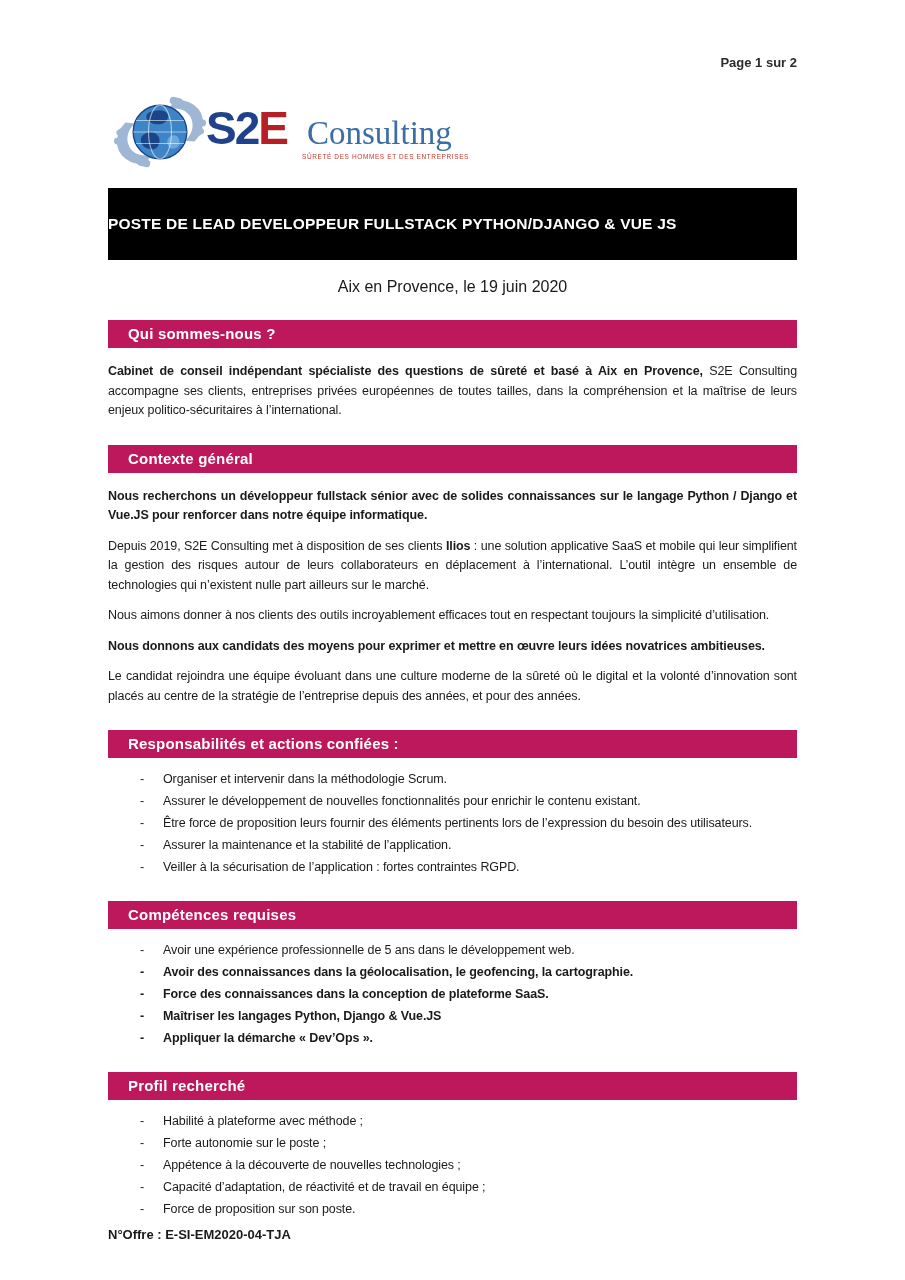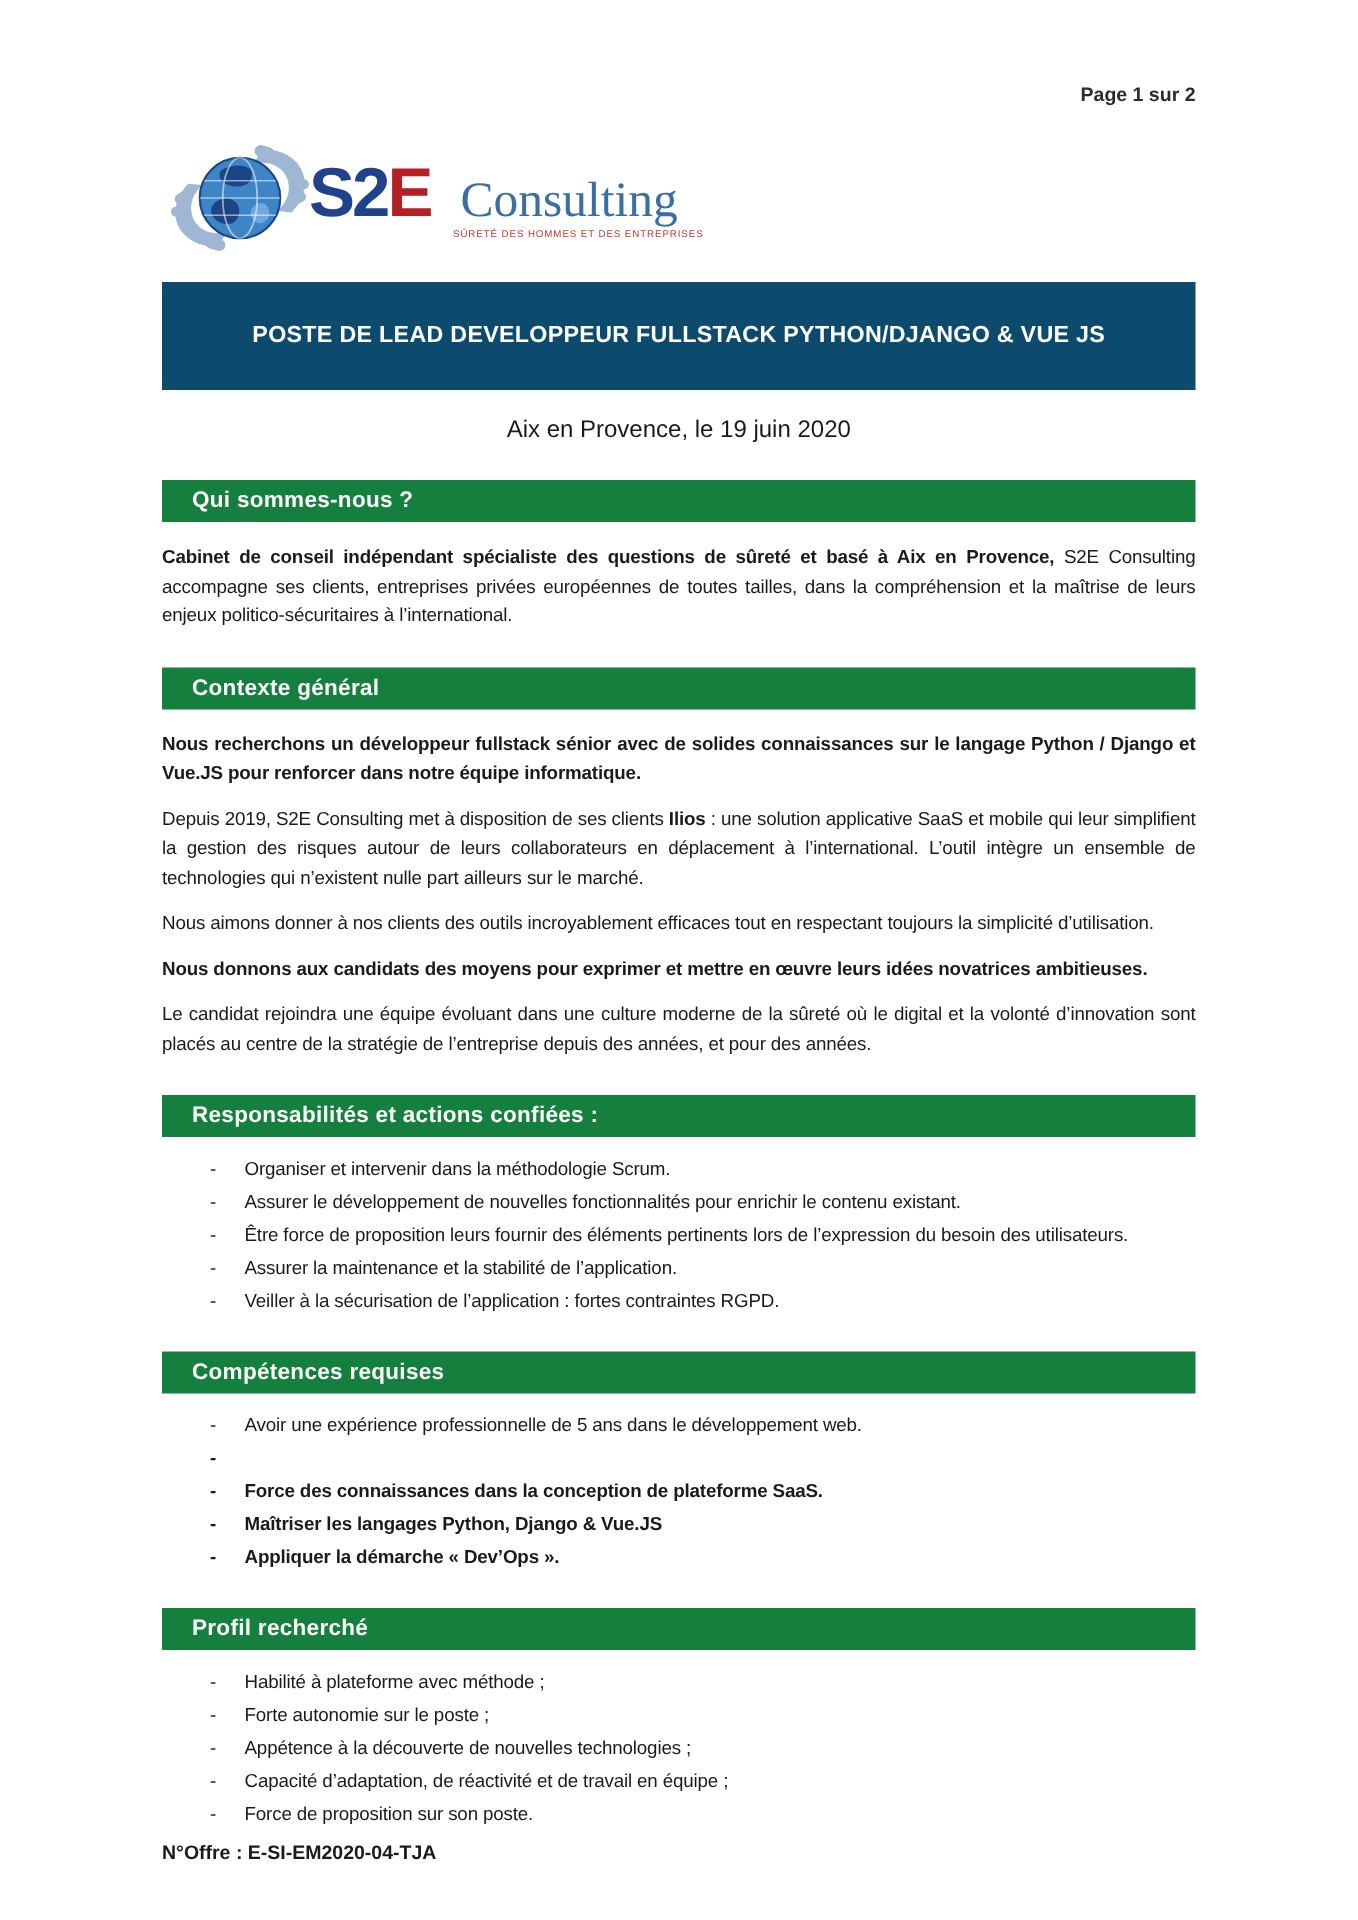--- a/index.html
+++ b/index.html
@@ -15,27 +15,27 @@
   .logo-text{display:flex;flex-direction:column;margin-left:-6px;justify-content:space-between;}
   .logo-line1{display:flex;align-items:baseline;}
   .logo-s2{font-size:46px;font-weight:bold;color:#20418c;letter-spacing:-2px;line-height:1;}
   .logo-e{font-size:46px;font-weight:bold;color:#b42025;letter-spacing:-2px;line-height:1;}
   .logo-consulting{font-family:"Liberation Serif","DejaVu Serif",serif;font-size:33px;color:#3a6ea5;margin-left:20px;line-height:1;}
   .logo-tagline{font-size:6.5px;color:#c23b2e;letter-spacing:0.6px;margin:2px 0 0 96px;white-space:nowrap;}
 
   
   .content{position:absolute;left:108px;top:188px;width:689px;}
 
-  .banner{background:#0c4a6e;height:72px;display:flex;align-items:center;justify-content:center;}
+  .banner{background:#000000;height:72px;display:flex;align-items:center;}
   .banner-title{color:#ffffff;font-weight:bold;font-size:15.5px;letter-spacing:0.2px;text-align:center;}
 
   .date-line{margin-top:18px;text-align:center;font-size:16px;color:#1a1a1a;}
 
   .section{margin-top:24px;}
-  .bar{background:#15803d;height:28px;line-height:28px;color:#ffffff;
+  .bar{background:#be185d;height:28px;line-height:28px;color:#ffffff;
        font-size:15px;font-weight:bold;padding-left:20px;letter-spacing:0.2px;}
 
   .para{margin:11px 0 0;font-size:12.5px;line-height:19.5px;text-align:justify;letter-spacing:-0.1px;}
   .para.first{margin-top:14px;}
   .b{font-weight:bold;}
 
   .list{margin-top:12px;}
   .li{display:flex;font-size:12.5px;line-height:19px;margin-bottom:3px;letter-spacing:-0.1px;}
   .li .dash{width:23px;margin-left:32px;flex:0 0 auto;}
   .li.b{font-weight:bold;}
@@ -126,20 +126,21 @@
         </div>
         <div class="section">
           <div class="bar">Compétences requises</div>
           <div class="list">
             <div class="li">
               <span class="dash">-</span>
               <span>Avoir une expérience professionnelle de 5 ans dans le développement web.</span>
             </div>
             <div class="li b">
               <span class="dash">-</span>
+              <span>Avoir des connaissances dans la géolocalisation, le geofencing, la cartographie.</span>
             </div>
             <div class="li b">
               <span class="dash">-</span>
               <span>Force des connaissances dans la conception de plateforme SaaS.</span>
             </div>
             <div class="li b">
               <span class="dash">-</span>
               <span>Maîtriser les langages Python, Django &amp; Vue.JS</span>
             </div>
             <div class="li b">

